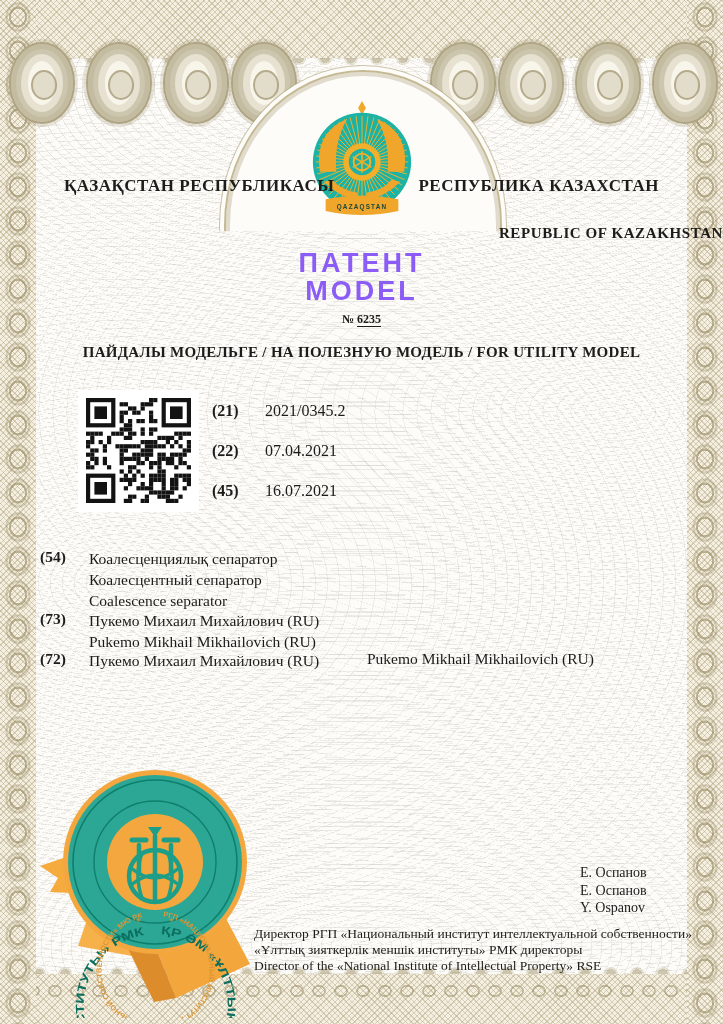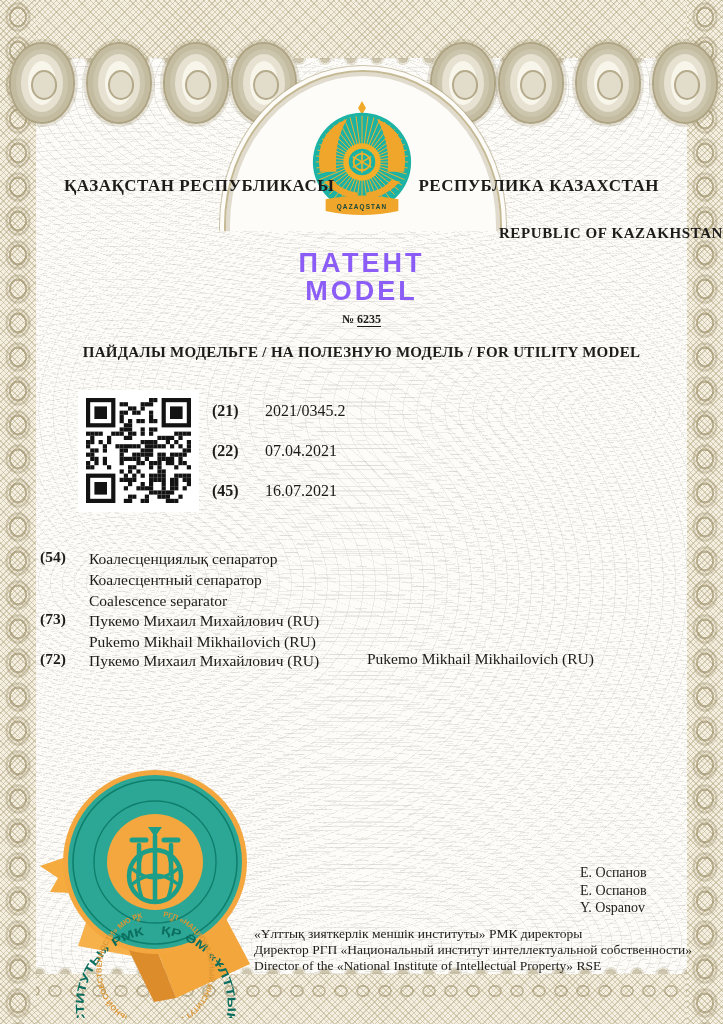--- a/index.html
+++ b/index.html
@@ -471,18 +471,18 @@
     <text x="131" y="177" font-size="10" fill="#dc9634">*</text>
   </svg>
 
   <div class="abs sig-names">
     <div>Е. Оспанов</div>
     <div>Е. Оспанов</div>
     <div>Y. Ospanov</div>
   </div>
 
   <div class="abs director">
+    <div>Директор РГП «Национальный институт интеллектуальной собственности»</div>
     <div>«Ұлттық зияткерлік меншік институты» РМК директоры</div>
-    <div>Директор РГП «Национальный институт интеллектуальной собственности»</div>
     <div>Director of the «National Institute of Intellectual Property» RSE</div>
   </div>
 
 </div>
 
 </body></html>

